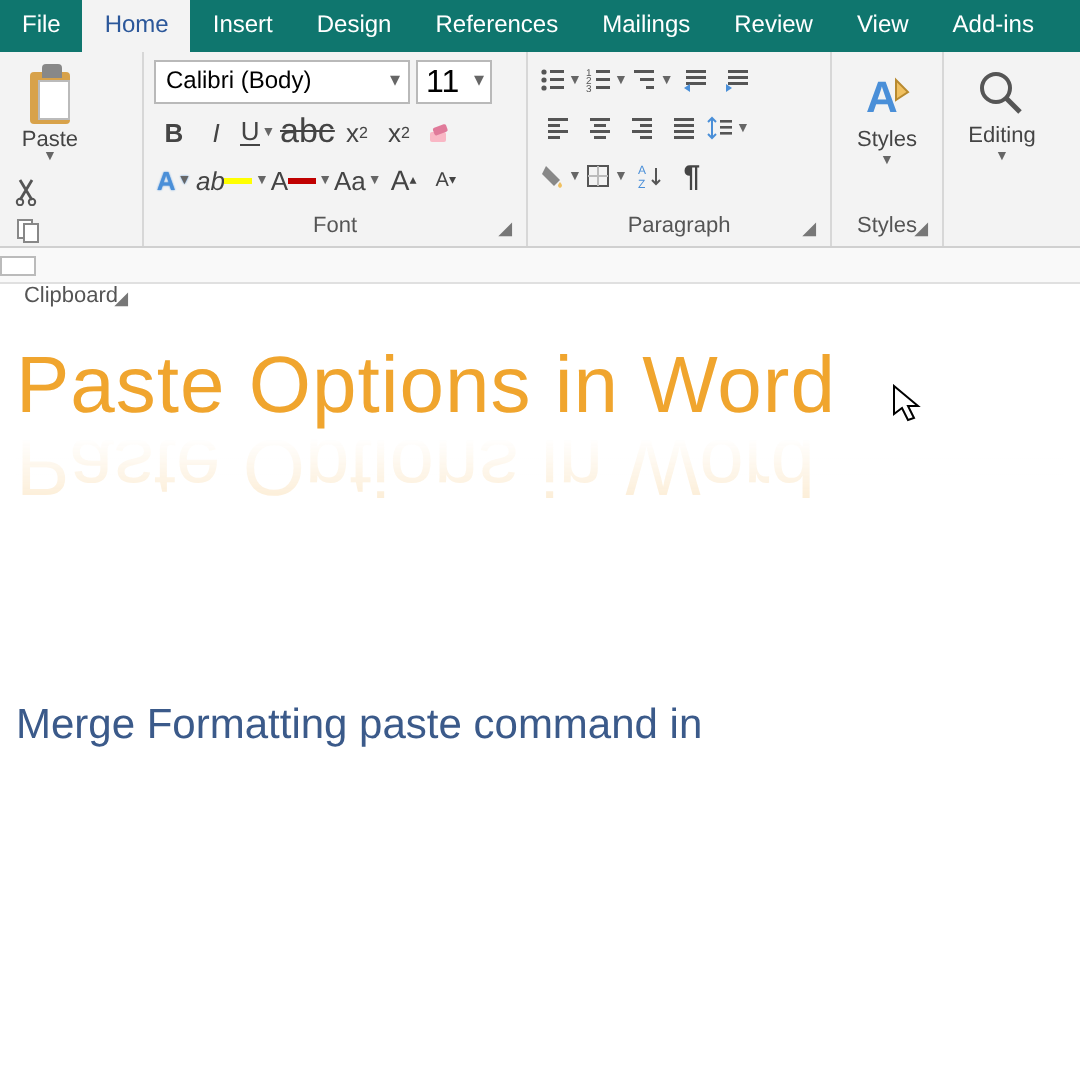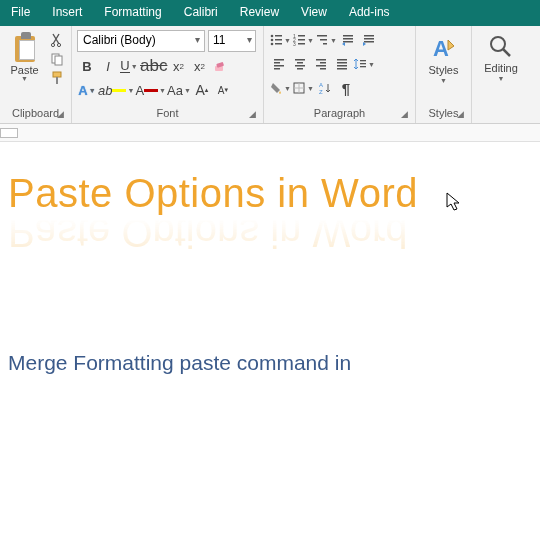--- a/index.html
+++ b/index.html
@@ -8,36 +8,36 @@
   .tabbar { display: flex; background: #0f766e; color: #fff; height: 26px; align-items: stretch; font-size: 12px; }
   .tab { padding: 5px 11px; cursor: pointer; }
   .tab.active { background: #f3f3f3; color: #2b579a; }
 
   .ribbon { background: #f3f3f3; border-bottom: 1px solid #d0d0d0; display: flex; height: 98px; }
   .group { border-right: 1px solid #d7d7d7; padding: 4px 5px 2px 5px; display: flex; flex-direction: column; justify-content: space-between; }
   .group-label { text-align: center; font-size: 11px; color: #555; padding-bottom: 2px; position: relative; }
   .dlaunch { position: absolute; right: 2px; bottom: 2px; font-size: 9px; color: #777; }
 
   
-  .clip-top { display: flex; gap: 4px; }
+  .clip-top { display: flex; gap: 4px; flex-direction: column; }
   .paste-big { display: flex; flex-direction: column; align-items: center; width: 40px; margin-top: 2px;}
   .paste-icon { width: 28px; height: 30px; position: relative; }
   .paste-icon .board { position: absolute; left: 4px; top: 4px; width: 20px; height: 26px; background: #d8a24a; border-radius: 2px; }
   .paste-icon .paper { position: absolute; left: 8px; top: 8px; width: 16px; height: 20px; background: #fff; border: 1px solid #bbb; }
   .paste-icon .clip { position: absolute; left: 10px; top: 0px; width: 10px; height: 7px; background: #888; border-radius: 2px 2px 0 0; }
   .paste-lbl { font-size: 11px; color: #444; margin-top: 2px; }
   .dd { font-size: 7px; color: #666; margin-top: -1px; }
   .clip-side { display: flex; flex-direction: column; gap: 3px; padding-top: 2px; }
   .mini { width: 18px; height: 16px; display: flex; align-items: center; justify-content: center; color: #666; font-size: 12px; }
 
   
   .fontrow { display: flex; gap: 3px; align-items: center; }
   .fontname { width: 128px; height: 22px; border: 1px solid #b9b9b9; background: #fff; font-size: 12px; padding: 2px 18px 2px 5px; position: relative; }
   .fontname::after { content: "▾"; position: absolute; right: 4px; top: 3px; font-size: 10px; color: #666; }
-  .fontsize { width: 48px; height: 22px; border: 1px solid #b9b9b9; background: #fff; font-size: 12px; padding: 2px 4px; position: relative; }
+  .fontsize { width: 38px; height: 22px; border: 1px solid #b9b9b9; background: #fff; font-size: 16px; padding: 2px 4px; position: relative; }
   .fontsize::after { content: "▾"; position: absolute; right: 3px; top: 3px; font-size: 10px; color: #666; }
   .btnrow { display: flex; gap: 1px; align-items: center; margin-top: 4px; }
   .rb { min-width: 20px; height: 20px; display: flex; align-items: center; justify-content: center; font-size: 13px; color: #444; position: relative; }
   .rb .tinydd { font-size: 7px; color: #666; margin-left: 1px; }
   .underline-bar { border-bottom: 1.5px solid #444; line-height: 13px; }
   .color-bar { display: inline-block; width: 14px; height: 3px; }
 
   
   .pararow { display: flex; gap: 1px; align-items: center; }
   svg { display: block; }
@@ -53,23 +53,25 @@
   .title-reflection { transform: scaleY(-1); opacity: 0.22; background: linear-gradient(to top, rgba(255,255,255,0) 0%, rgba(255,255,255,1) 70%); -webkit-mask-image: linear-gradient(to bottom, rgba(0,0,0,1), rgba(0,0,0,0) 80%); font-size: 40px; color: #f0a52e; margin-top: -4px; }
   .body-text { font-size: 21px; color: #3b5a8a; margin-top: 96px; }
 
   .cursor { position: absolute; left: 446px; top: 192px; font-size: 18px; color: #000; pointer-events: none; }
 </style>
 </head>
 <body>
 
 <div class="tabbar">
   <div class="tab">File</div>
+  <div class="tab active">Home</div>
   <div class="tab">Insert</div>
-  <div class="tab">Formatting</div>
-  <div class="tab">Calibri</div>
+  <div class="tab">Design</div>
+  <div class="tab">References</div>
+  <div class="tab">Mailings</div>
   <div class="tab">Review</div>
   <div class="tab">View</div>
   <div class="tab">Add-ins</div>
 </div>
 
 <div class="ribbon">
 
   <div class="group" style="width:72px">
     <div class="clip-top">
       <div class="paste-big">

